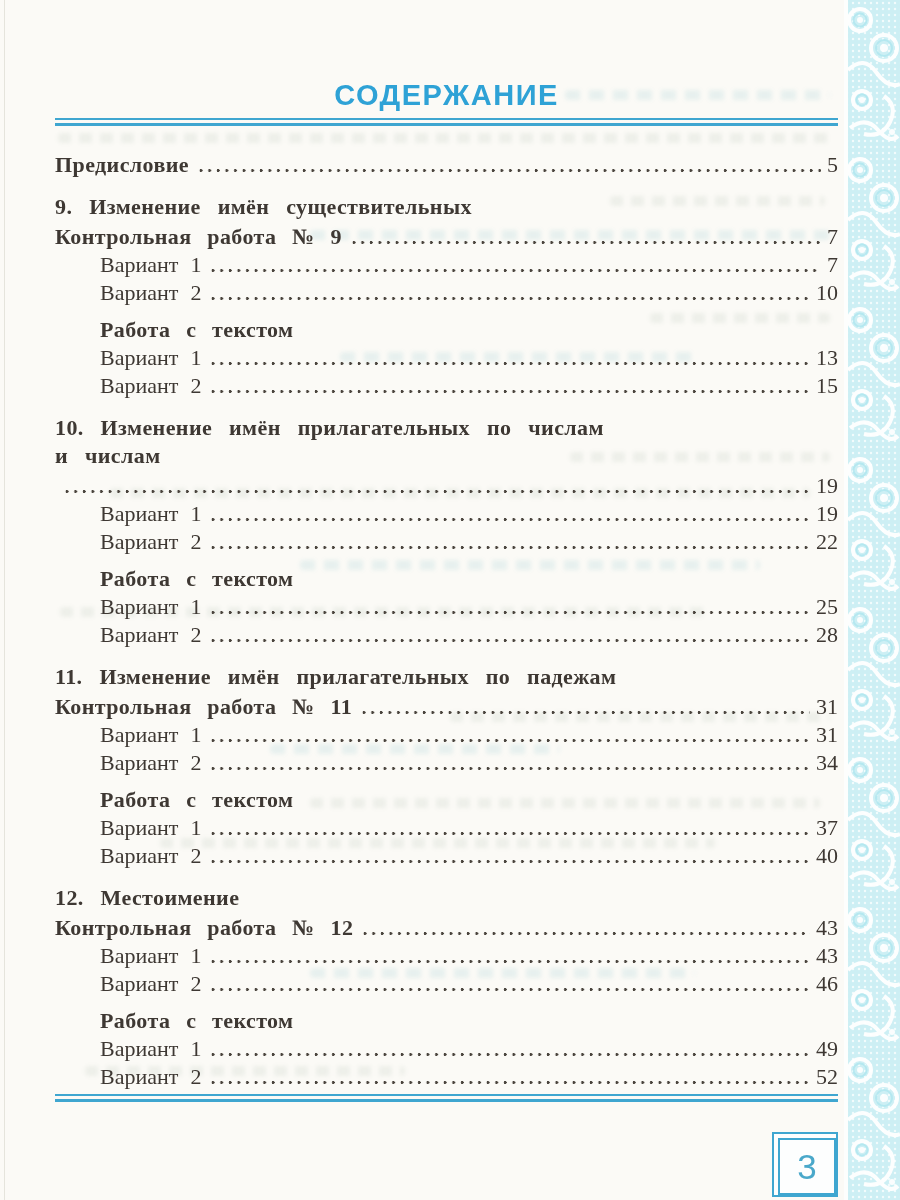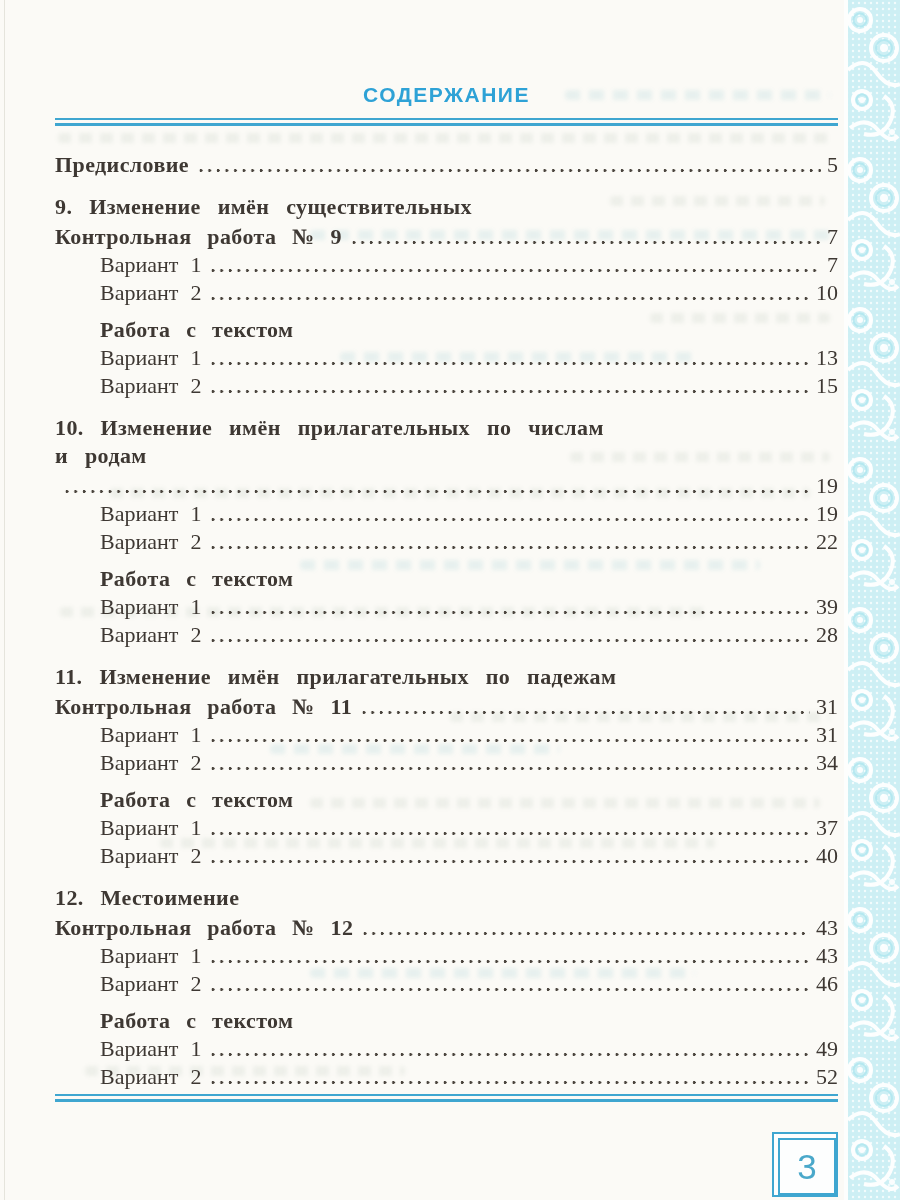--- a/index.html
+++ b/index.html
@@ -17,21 +17,21 @@
   .ghost{
     position:absolute;height:10px;border-radius:4px;
     background:repeating-linear-gradient(90deg, rgba(139,160,141,.55) 0 13px, rgba(139,160,141,0) 13px 21px);
     filter:blur(2px);opacity:.22;
   }
   .ghost.cy{background:repeating-linear-gradient(90deg, rgba(120,185,196,.5) 0 15px, rgba(120,185,196,0) 15px 24px);opacity:.3;}
   
   .content{position:absolute;left:55px;top:0;width:783px;z-index:3;color:var(--text);}
   .toc-title{
     margin-top:80px;text-align:center;line-height:30px;
-    font-family:"Liberation Sans", sans-serif;font-weight:bold;font-size:21px;
+    font-family:"Liberation Sans", sans-serif;font-weight:bold;font-size:29px;
     letter-spacing:1.5px;color:var(--title);
   }
   .double-rule{
     margin-top:8px;height:3px;
     border-top:2px solid var(--accent);
     border-bottom:3px solid var(--accent);
   }
   .double-rule.bottom{margin-top:3px;}
   .toc-list{margin-top:25px;}
   .row{display:flex;align-items:flex-start;line-height:28px;font-size:22px;}
@@ -160,21 +160,21 @@
       <div class="row entry indent-1">
     <span class="label">Вариант 2</span>
     <span class="dots"></span>
     <span class="page">15</span>
   </div>
       <div class="row heading indent-0 gap-section">
     <span class="label">10. Изменение имён прилагательных по числам</span>
 
   </div>
       <div class="row heading indent-0">
-    <span class="label">и родам</span>
+    <span class="label">и числам</span>
 
   </div>
       <div class="row entry-bold indent-0 gap-small">
     <span class="dots"></span>
     <span class="page">19</span>
   </div>
       <div class="row entry indent-1">
     <span class="label">Вариант 1</span>
     <span class="dots"></span>
     <span class="page">19</span>
@@ -184,21 +184,21 @@
     <span class="dots"></span>
     <span class="page">22</span>
   </div>
       <div class="row subheading indent-1 gap-group">
     <span class="label">Работа с текстом</span>
 
   </div>
       <div class="row entry indent-1">
     <span class="label">Вариант 1</span>
     <span class="dots"></span>
-    <span class="page">39</span>
+    <span class="page">25</span>
   </div>
       <div class="row entry indent-1">
     <span class="label">Вариант 2</span>
     <span class="dots"></span>
     <span class="page">28</span>
   </div>
       <div class="row heading indent-0 gap-section">
     <span class="label">11. Изменение имён прилагательных по падежам</span>
 
   </div>

